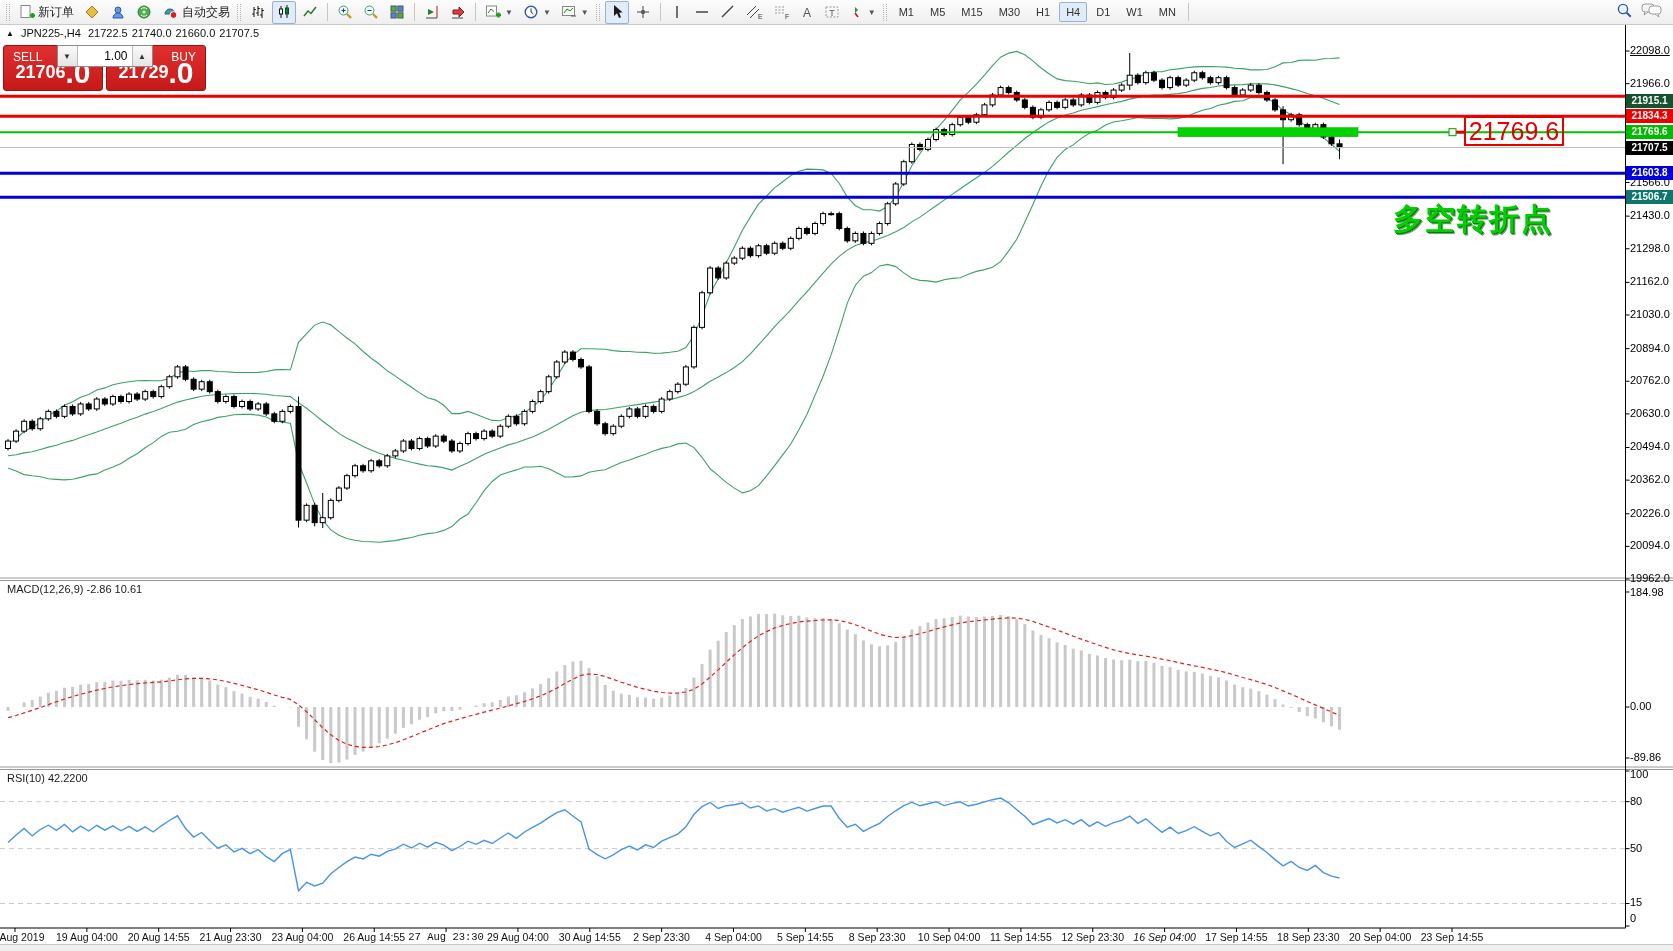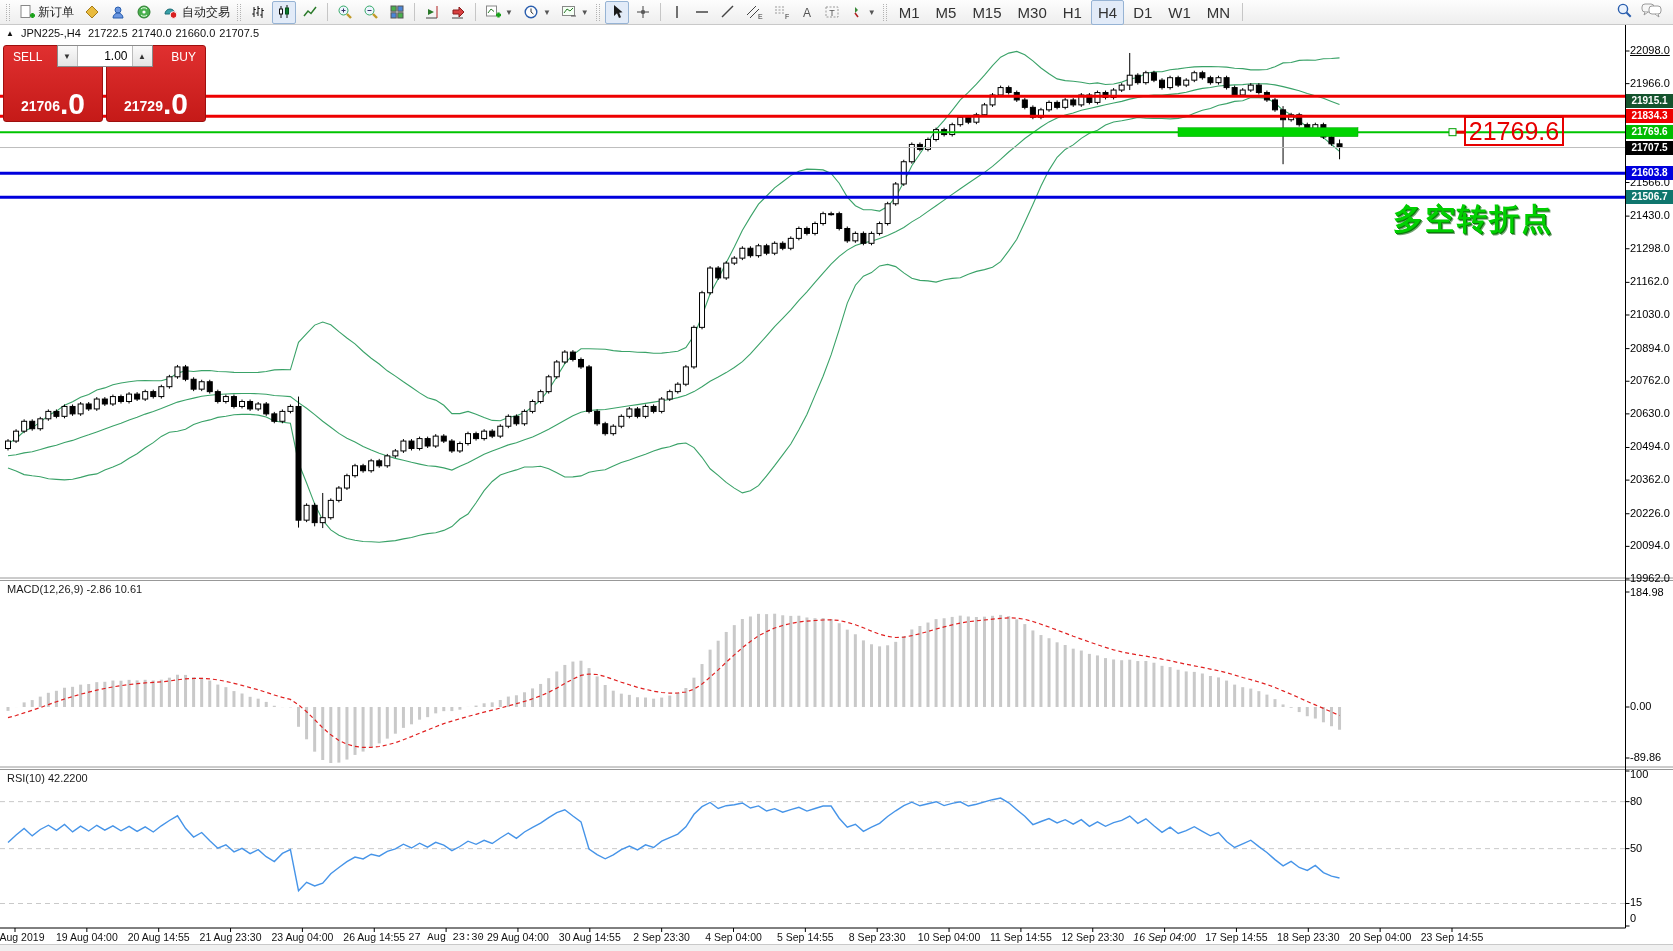--- a/index.html
+++ b/index.html
@@ -9,44 +9,44 @@
   .toolbar{position:absolute;left:0;top:0;width:1673px;height:25px;box-sizing:border-box;
     background:linear-gradient(#fdfdfd,#eeeeee);border-bottom:1px solid #c9c9c9;
     display:flex;align-items:center;padding:0 4px;z-index:40;}
   .tbtn{height:21px;display:flex;align-items:center;gap:3px;padding:0 3px;margin:0 1px;
     border:1px solid transparent;border-radius:2px;font-size:12px;color:#222;cursor:default;}
   .tbtn.active{background:#e2ebf8;border-color:#96b3d4;}
   .tbtn svg{display:block;}
   .caret{font-size:8px;color:#555;margin-left:1px;}
   .sep{width:1px;height:18px;background:#c6c6c6;margin:0 4px;}
   .grip{width:2px;height:17px;border-left:1px dotted #b3b3b3;border-right:1px dotted #b3b3b3;margin:0 4px 0 2px;}
-  .tf-btn{font-size:15px;color:#333;padding:3px 6px;border:1px solid transparent;border-radius:2px;margin:0 1px;}
+  .tf-btn{font-size:11px;color:#333;padding:3px 6px;border:1px solid transparent;border-radius:2px;margin:0 1px;}
   .tf-btn.active{background:#e2ebf8;border-color:#96b3d4;}
   .toolbar-right{margin-left:auto;display:flex;align-items:center;gap:8px;padding-right:6px;}
   
   #plot{position:absolute;left:0;top:0;z-index:1;}
   .ohlc-header{position:absolute;left:6px;top:27px;font-size:11px;color:#111;z-index:5;letter-spacing:0;}
   .ohlc-header span{margin-right:4px;}
   .pane-label{position:absolute;left:7px;font-size:11px;color:#1a1a1a;z-index:5;}
   #axis-col{position:absolute;left:1627px;top:0;width:46px;height:951px;z-index:6;font-size:11px;color:#000;}
   .tick-label{position:absolute;left:3px;white-space:nowrap;}
   .badge{position:absolute;left:-1px;width:47px;height:14px;line-height:14px;text-align:center;
     color:#fff;font-size:10px;font-weight:bold;white-space:nowrap;}
   #time-axis{position:absolute;left:0;top:930px;width:1625px;height:14px;z-index:6;}
   .time-label{position:absolute;transform:translateX(-50%);font-size:10.5px;color:#111;white-space:nowrap;}
   .statusbar{position:absolute;left:0;top:944px;width:1673px;height:7px;background:#f0f0f0;border-top:1px solid #c9c9c9;z-index:6;}
   
   .trade-panel{position:absolute;left:3px;top:45px;width:203px;height:61px;z-index:20;}
-  .tp-btn{position:absolute;top:0;width:100px;height:77px;background:linear-gradient(#e03030,#c51a18);
+  .tp-btn{position:absolute;top:0;width:100px;height:46px;background:linear-gradient(#e03030,#c51a18);
     border:1px solid #9e0f0e;border-radius:3px;box-sizing:border-box;color:#fff;text-decoration:underline;}
   .tp-sell{left:0;} .tp-buy{right:0;}
   .tp-side-label{position:absolute;top:4px;font-size:12px;color:#fff;}
   .tp-sell .tp-side-label{left:9px;} .tp-buy .tp-side-label{right:9px;}
   .tp-price{position:absolute;bottom:2px;left:0;right:0;display:flex;align-items:flex-end;justify-content:center;color:#fff;}
-  .tp-price .main{font-size:14px;font-weight:bold;margin-bottom:5px;}
+  .tp-price .main{font-size:18px;font-weight:bold;margin-bottom:5px;}
   .tp-price .big{font-size:30px;font-weight:bold;line-height:30px;}
   .tp-stepper{position:absolute;left:50%;transform:translateX(-50%);top:0;width:96px;height:22px;
     background:#fff;border:1px solid #8b8b8b;box-sizing:border-box;display:flex;z-index:2;}
   .tp-step{width:19px;background:linear-gradient(#fafafa,#e4e4e4);border:0;font-size:8px;color:#333;
     display:flex;align-items:center;justify-content:center;}
   .tp-step.down{border-right:1px solid #bbb;} .tp-step.up{border-left:1px solid #bbb;}
   .tp-vol{flex:1;font-size:12px;color:#000;display:flex;align-items:center;justify-content:flex-end;padding-right:4px;}
   
   .price-callout{position:absolute;left:1464px;top:116px;width:100px;height:30px;z-index:15;
     border:2px solid #e60000;color:#e60000;font-size:25px;line-height:27px;text-align:center;box-sizing:border-box;background:transparent;}

